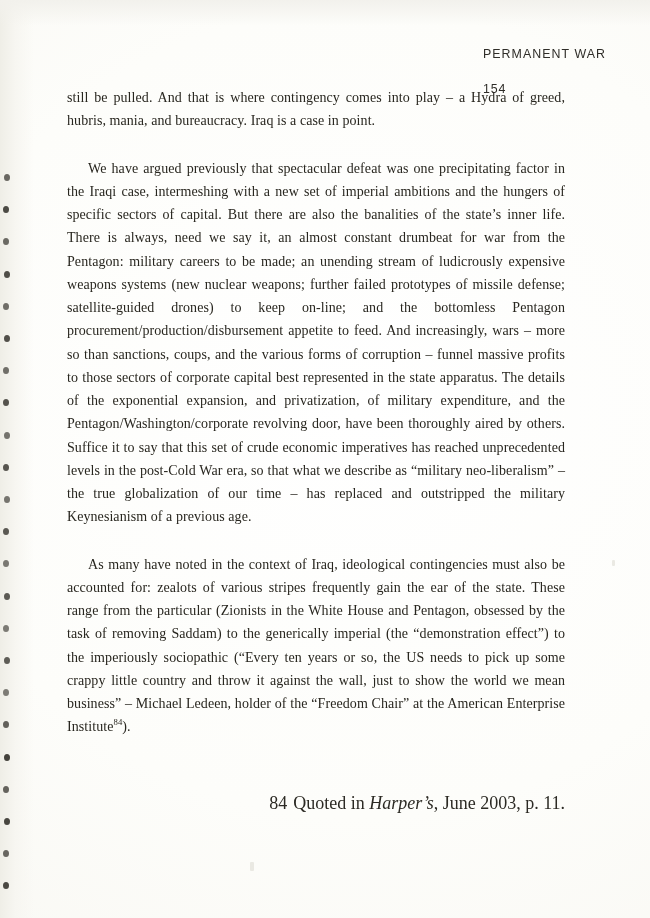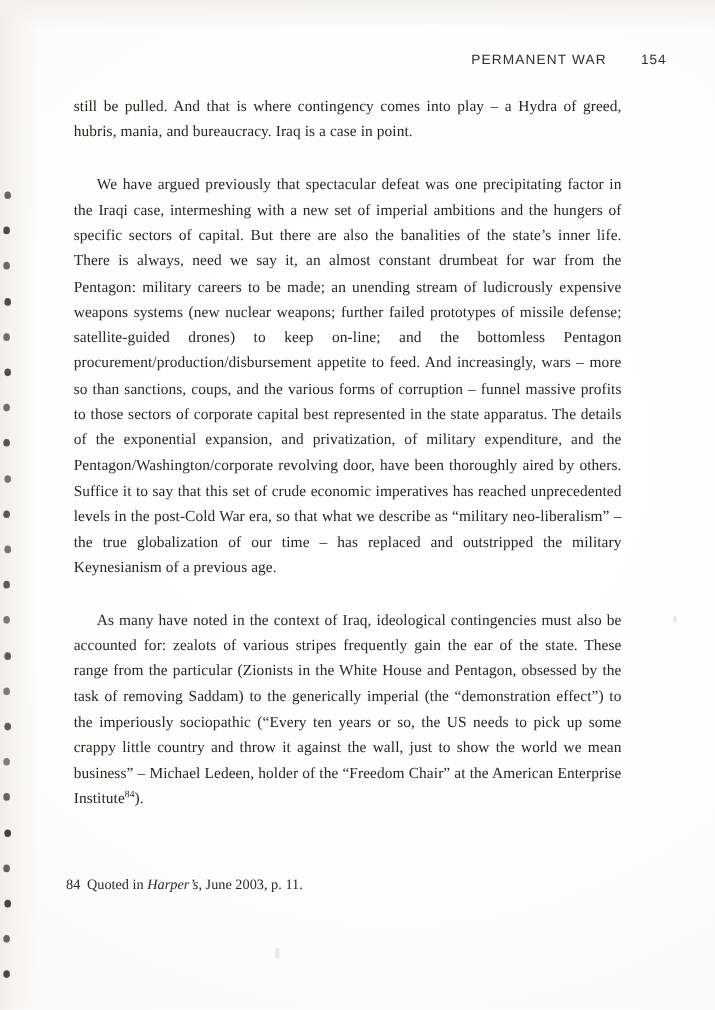--- a/index.html
+++ b/index.html
@@ -61,25 +61,26 @@
     z-index: 3;
   }
 
   
   .running-head {
     position: absolute;
     top: 47px;
     right: 44px;
     display: flex;
     align-items: baseline;
-    gap: 31px;
+    gap: 21px;
     font-family: "Liberation Sans", "DejaVu Sans", sans-serif;
     font-size: 12.4px;
     letter-spacing: 1.05px;
     color: #2f2d28;
+    flex-direction: column;
   }
   .running-head .rh-title { white-space: nowrap; }
   .running-head .rh-folio { letter-spacing: .9px; }
 
   
   .textblock {
     position: absolute;
     left: 67px;
     top: 86px;
     width: 498px;
@@ -104,24 +105,25 @@
 
   
   .footnotes {
     position: absolute;
     left: 60px;
     top: 795px;
     width: 505px;
   }
   .footnote {
     margin: 0;
-    font-size: 13px;
+    font-size: 18px;
     line-height: 17px;
     color: #2c2a24;
     text-indent: 0;
+    text-align: right;
   }
   .footnote .fn-num { margin-right: 6px; }
   .footnote em { font-style: italic; }
 
   
   .speckle {
     position: absolute;
     width: 3px; height: 6px;
     background: #dedcd4;
     opacity: .6;

